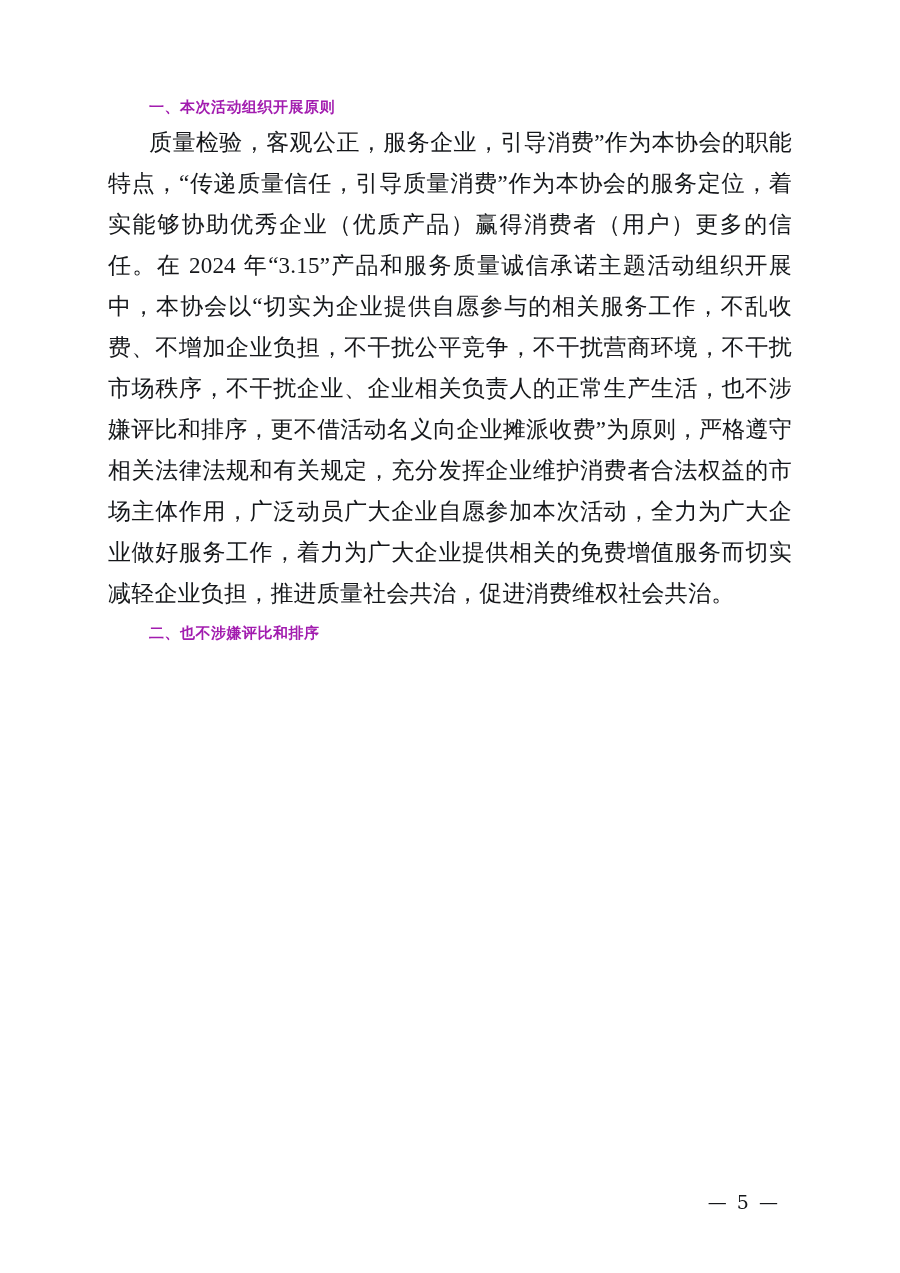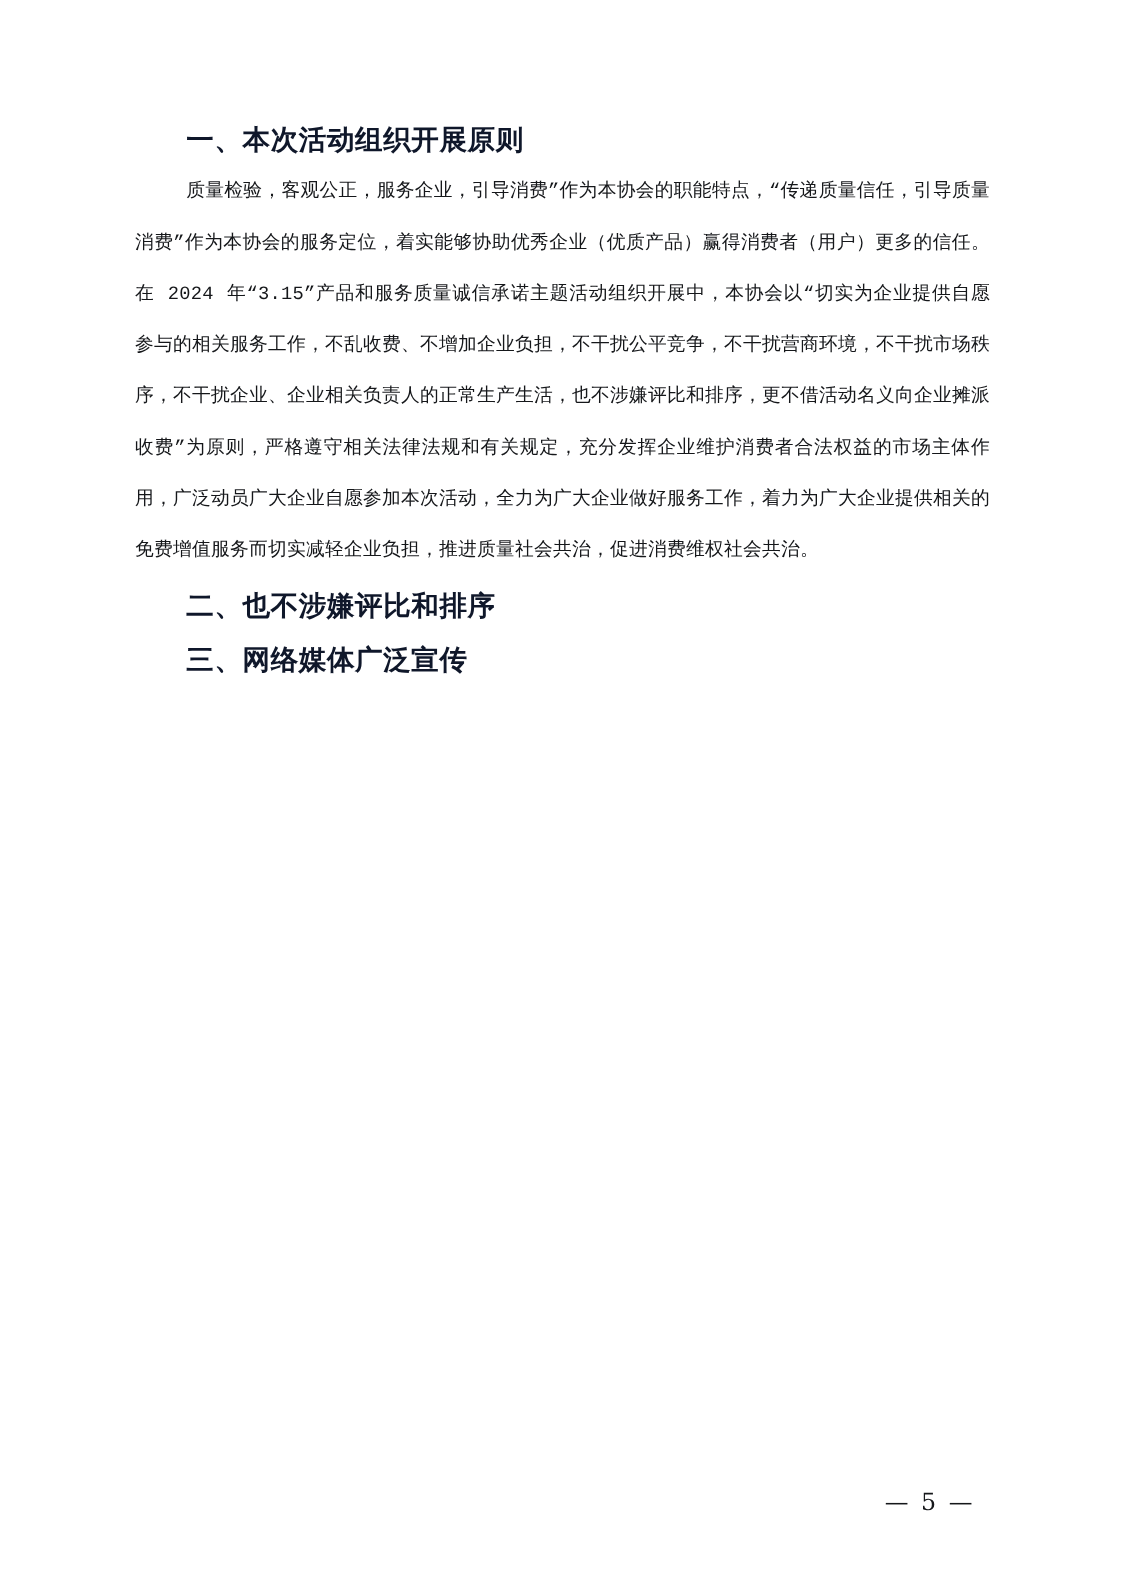--- a/index.html
+++ b/index.html
@@ -21,30 +21,30 @@
     box-sizing: border-box;
     padding: 96px 108px 60px 108px;
     background: #ffffff;
   }
   .doc-body {
     width: 684px;
   }
   .heading {
     font-family: "DejaVu Sans", "Liberation Sans", sans-serif;
     font-weight: bold;
-    font-size: 22px;
+    font-size: 15px;
     line-height: 1.55;
-    color: #0f172a;
+    color: #a21caf;
     text-indent: 41px;
     margin: 0 0 3px 0;
     letter-spacing: 0.5px;
   }
   .para {
-    font-family: Liberation Mono, monospace;
-    font-size: 15px;
+    font-family: Liberation Serif, serif;
+    font-size: 23px;
     line-height: 41px;
     color: #15171a;
     text-indent: 41px;
     margin: 0 0 2px 0;
     text-align: justify;
     text-justify: inter-ideograph;
     letter-spacing: 0.2px;
   }
   .para.spaced {
     word-spacing: 1px;
@@ -70,18 +70,17 @@
 
     <h2 class="heading">一、本次活动组织开展原则</h2>
     <p class="para spaced">质量检验，客观公正，服务企业，引导消费”作为本协会的职能特点，“传递质量信任，引导质量消费”作为本协会的服务定位，着实能够协助优秀企业（优质产品）赢得消费者（用户）更多的信任。在 2024 年“3.15”产品和服务质量诚信承诺主题活动组织开展中，本协会以“切实为企业提供自愿参与的相关服务工作，不乱收费、不增加企业负担，不干扰公平竞争，不干扰营商环境，不干扰市场秩序，不干扰企业、企业相关负责人的正常生产生活，也不涉嫌评比和排序，更不借活动名义向企业摊派收费”为原则，严格遵守相关法律法规和有关规定，充分发挥企业维护消费者合法权益的市场主体作用，广泛动员广大企业自愿参加本次活动，全力为广大企业做好服务工作，着力为广大企业提供相关的免费增值服务而切实减轻企业负担，推进质量社会共治，促进消费维权社会共治。</p>
 
     <div class="sec-gap"></div>
 
     <h2 class="heading">二、也不涉嫌评比和排序</h2>
 
     <div class="sec-gap"></div>
 
-    <h2 class="heading">三、网络媒体广泛宣传</h2>
 
   </div>
 
   <div class="page-number">— 5 —</div>
 </div>
 
 </body></html>

